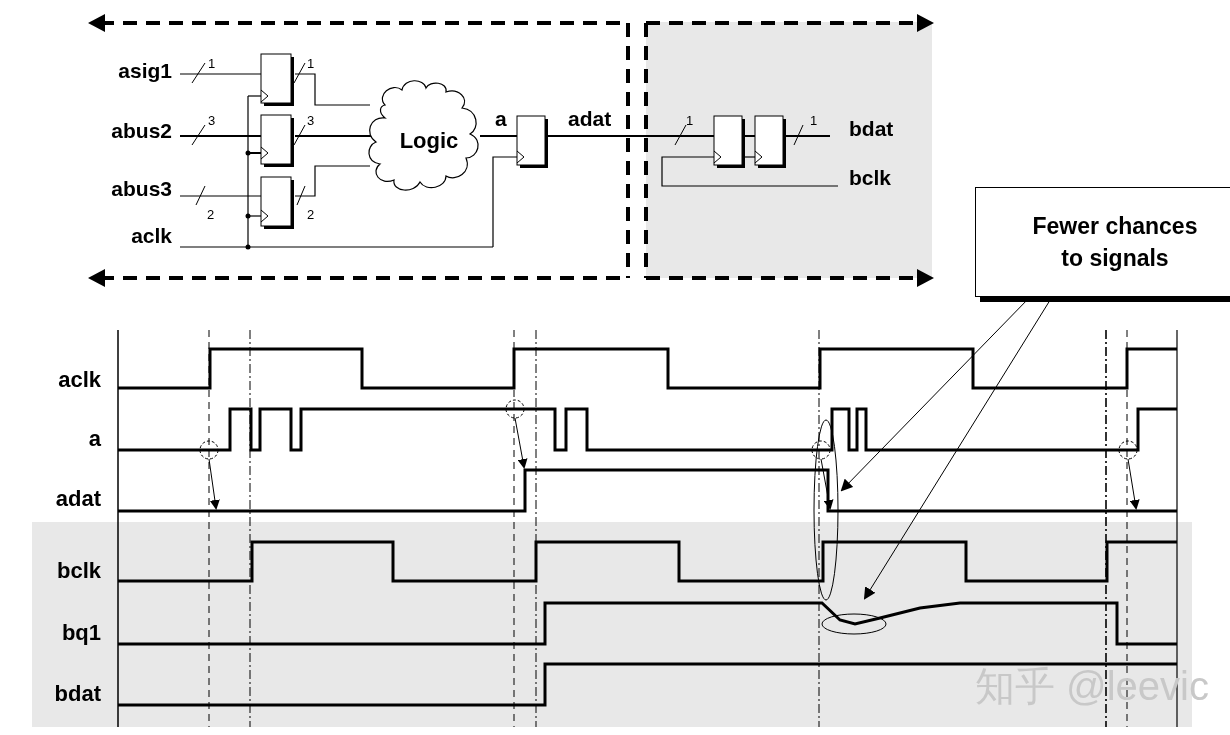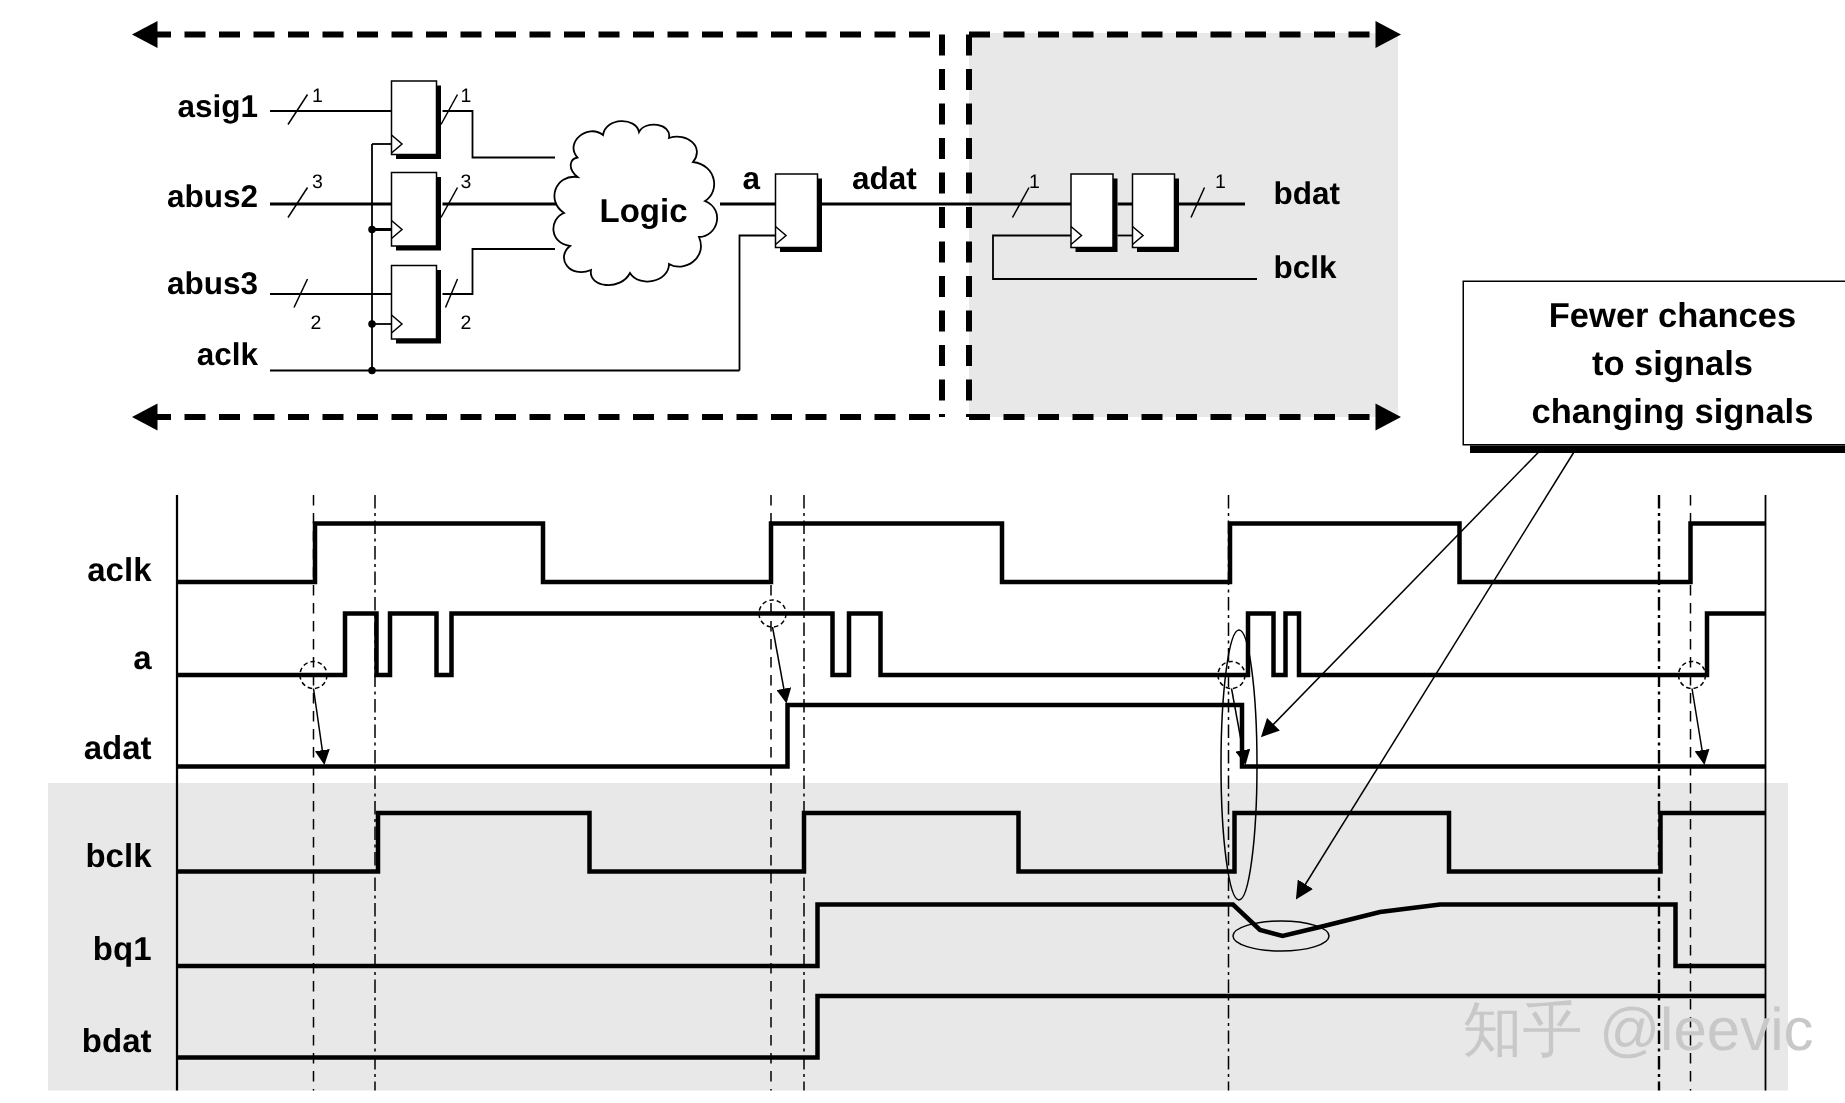--- a/index.html
+++ b/index.html
@@ -189,14 +189,13 @@
       <line x1="1052" y1="297" x2="865" y2="598" marker-end="url(#sah)"></line>
     </g>
 
     <text class="wm" x="975" y="700">知乎 @leevic</text>
   </g>
 </svg>
 
 <div id="callout">
   <div>Fewer chances</div>
   <div>to signals</div>
-  <div>changing signals</div>
 </div>
 
 </body></html>

